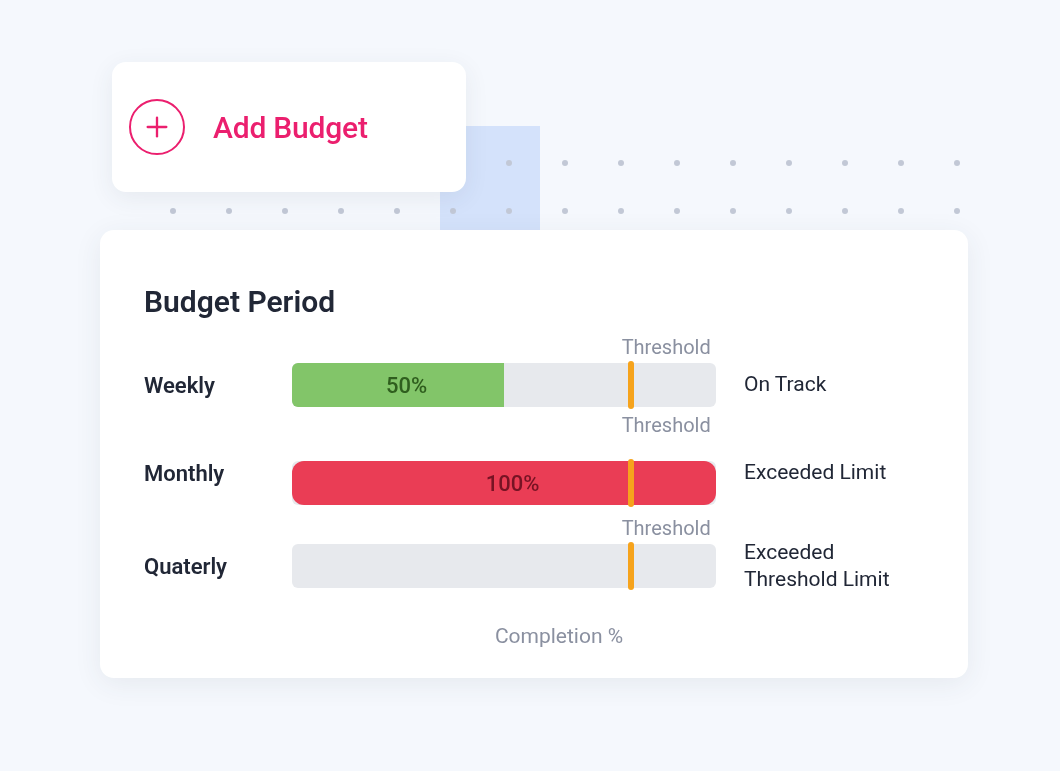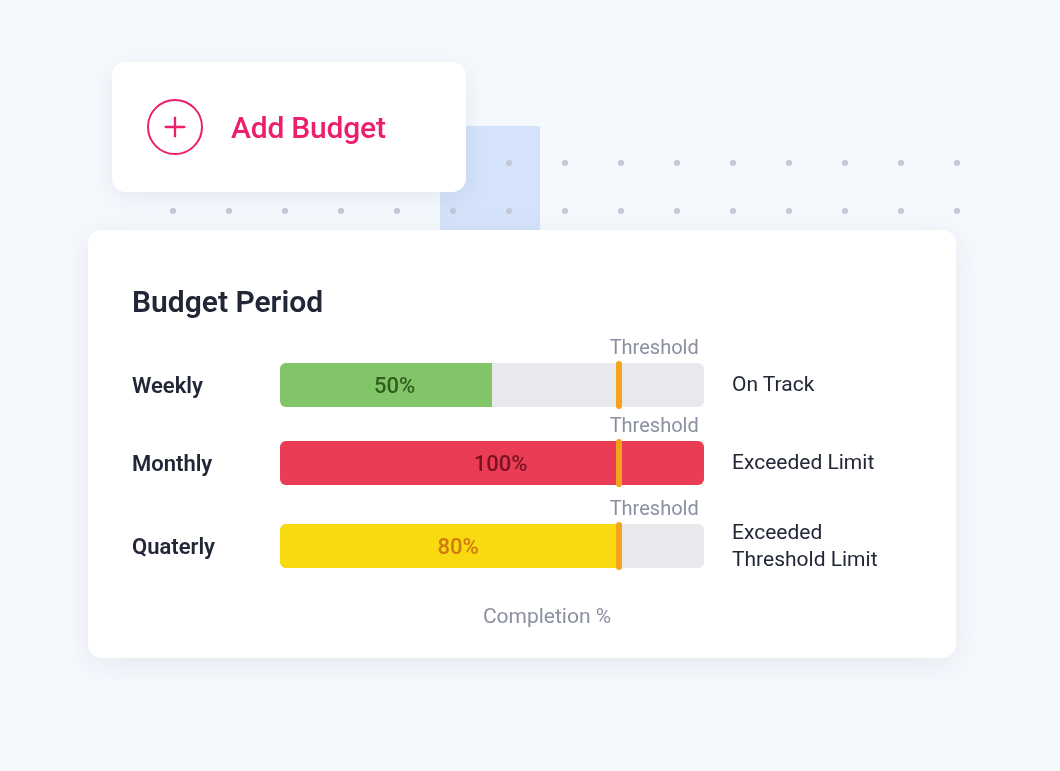--- a/index.html
+++ b/index.html
@@ -45,21 +45,21 @@
     position: absolute;
     top: 62px;
     left: 112px;
     width: 354px;
     height: 130px;
     background: #fff;
     border-radius: 14px;
     box-shadow: 0 6px 24px rgba(50,60,80,0.08);
     display: flex;
     align-items: center;
-    padding-left: 35px;
+    padding-left: 17px;
     gap: 28px;
     z-index: 3;
     cursor: pointer;
   }
   .plus-circle {
     width: 56px; height: 56px;
     border: 2.5px solid #EB1F6E;
     border-radius: 50%;
     display: inline-flex;
     align-items: center;
@@ -70,21 +70,21 @@
   .add-budget-label {
     font-size: 30px;
     font-weight: 500;
     color: #EB1F6E;
     letter-spacing: -0.2px;
   }
 
   .main-card {
     position: absolute;
     top: 230px;
-    left: 88px;
+    left: 100px;
     width: 868px;
     background: #fff;
     border-radius: 14px;
     box-shadow: 0 6px 28px rgba(50,60,80,0.08);
     padding: 54px 44px 30px 44px;
     z-index: 2;
   }
   .card-title {
     font-size: 30px;
     font-weight: 600;
@@ -124,21 +124,21 @@
   .bar-fill {
     height: 100%;
     border-radius: 6px 0 0 6px;
     display: flex;
     align-items: center;
     justify-content: center;
     font-size: 22px;
     font-weight: 500;
     padding-left: 17px;
   }
-  .bar-fill.full { border-radius: 6px; }
+  .bar-fill.full { border-radius: 12px; margin-top: 20px; }
   .thresh-marker {
     position: absolute;
     top: -2px;
     bottom: -2px;
     width: 6px;
     border-radius: 3px;
     background: #F6A31C;
     transform: translateX(-50%);
   }
   .status {
@@ -230,21 +230,20 @@
             <div class="thresh-marker" style="left: 80%;"></div>
           </div>
         </div>
         <div class="status">Exceeded Limit</div>
       </div>
       <div class="row">
         <div class="row-label">Quaterly</div>
         <div class="bar-wrap">
           <div class="thresh-label" style="left: 80%;">Threshold</div>
           <div class="bar-track">
-            <div class="bar-fill fill-yellow" style="width: 80%;">80%</div>
             <div class="thresh-marker" style="left: 80%;"></div>
           </div>
         </div>
         <div class="status">Exceeded Threshold Limit</div>
       </div>
     </div>
   <div class="completion-label">Completion %</div>
 </div>
 
 </body></html>

